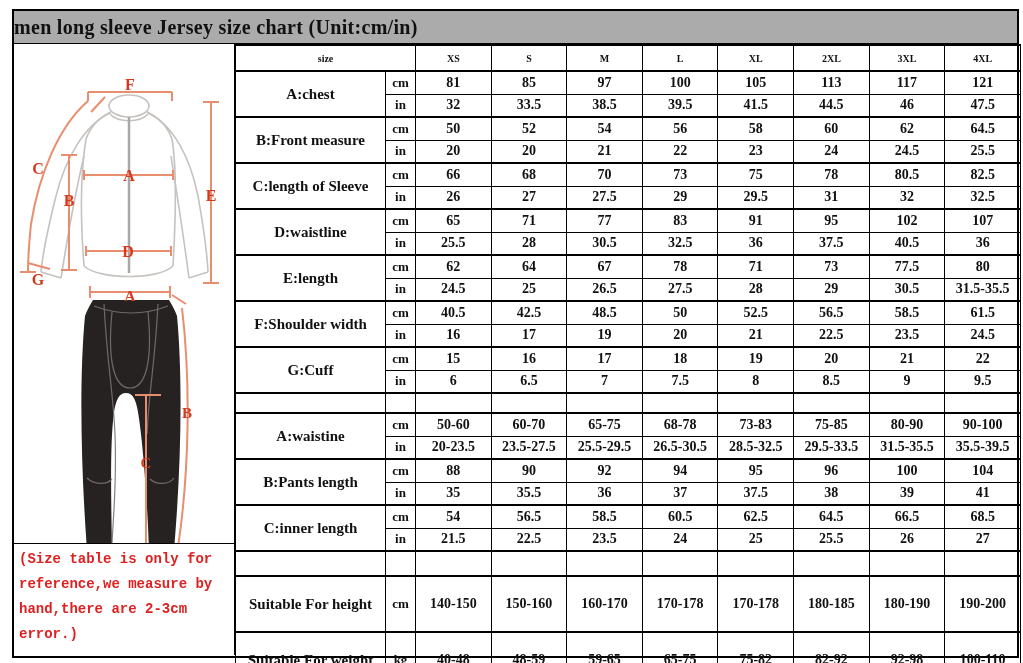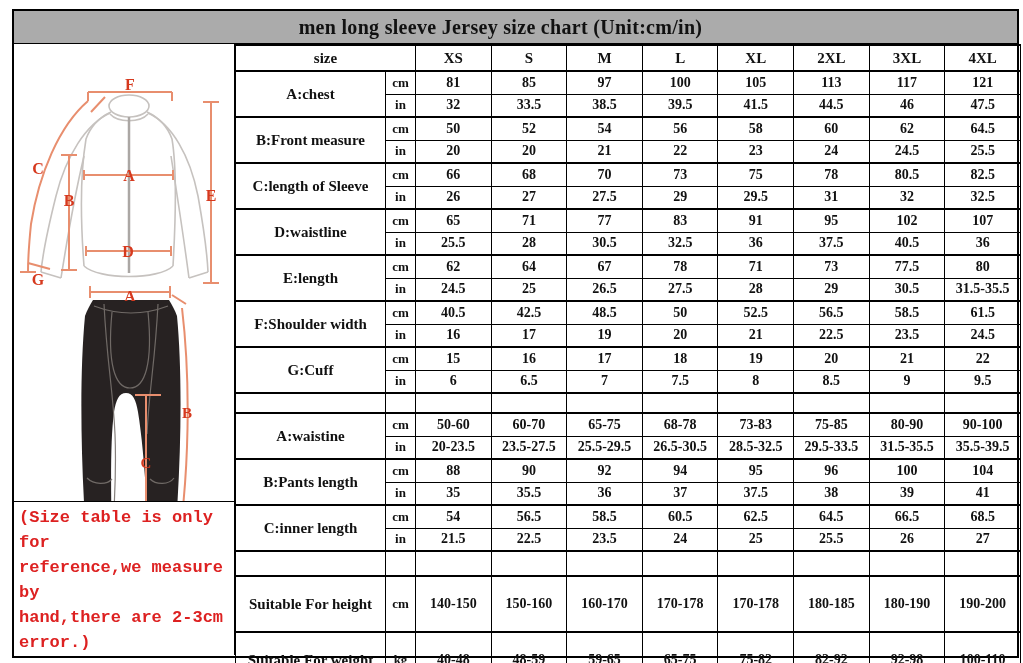--- a/index.html
+++ b/index.html
@@ -1,31 +1,31 @@
 <!DOCTYPE html>
 <html><head>
 <meta charset="utf-8">
 <style>
   html,body{margin:0;padding:0;background:#ffffff;}
   body{width:1023px;height:663px;position:relative;font-family:"Liberation Serif",serif;}
   .frame{position:absolute;left:12px;top:9px;width:1007px;height:649px;border:2px solid #000;box-sizing:border-box;background:#fff;}
   .title-bar{height:33px;line-height:33px;background:#ababab;border-bottom:1px solid #000;
-    text-align:center;font-weight:bold;font-size:20px;color:#111;letter-spacing:.3px;padding-right:30px;box-sizing:border-box;}
+    text-align:left;font-weight:bold;font-size:20px;color:#111;letter-spacing:.3px;padding-right:30px;box-sizing:border-box;}
   .body-row{display:flex;height:611px;}
   .left-panel{width:220px;border-right:1px solid #000;box-sizing:content-box;display:flex;flex-direction:column;}
   .diagram-wrap{height:532px;overflow:hidden;}
   .note{border-top:1px solid #000;flex:1;color:#dd2121;font-family:"Liberation Mono",monospace;
-    font-weight:bold;font-size:17px;line-height:25px;padding:3px 2px 0 5px;box-sizing:border-box;}
+    font-weight:bold;font-size:14px;line-height:25px;padding:3px 2px 8px 5px;box-sizing:border-box;}
   .table-panel{flex:1;}
   table{border-collapse:collapse;width:786px;height:611px;table-layout:fixed;}
   th,td{border:1px solid #000;text-align:center;vertical-align:middle;padding:0;
     font-weight:bold;font-size:14px;color:#111;white-space:nowrap;overflow:hidden;font-family:"Liberation Serif",serif;}
   tr{height:23px;}
   tr.header-row{height:26px;}
-  tr.header-row th{font-size:15px;text-align:center;}
+  tr.header-row th{font-size:10px;text-align:center;}
   td.label-cell{font-size:15px;margin-top:35px;}
   td.unit-cell{font-size:13px;}
   tr.group-start>td,tr.group-start>th{border-top:2px solid #000;}
   tr.spacer-row-1{height:20px;}
   tr.spacer-row-2{height:25px;}
   tr.fit-row{height:56px;}
 </style>
 </head>
 <body>
 

